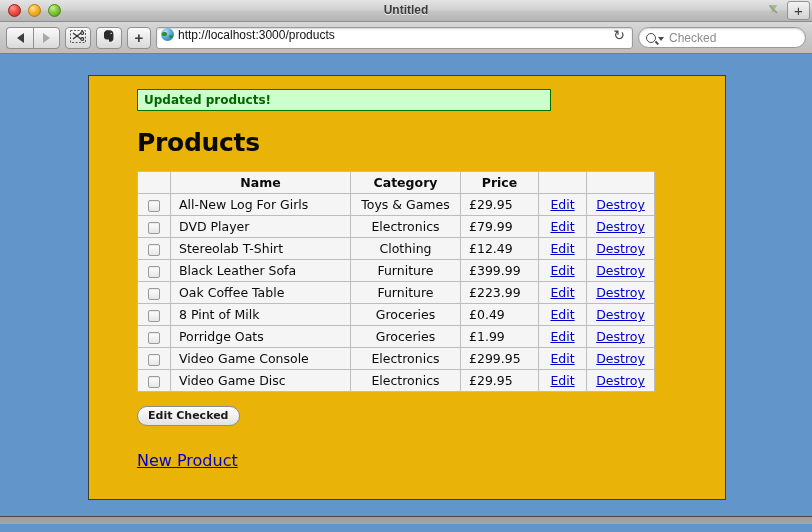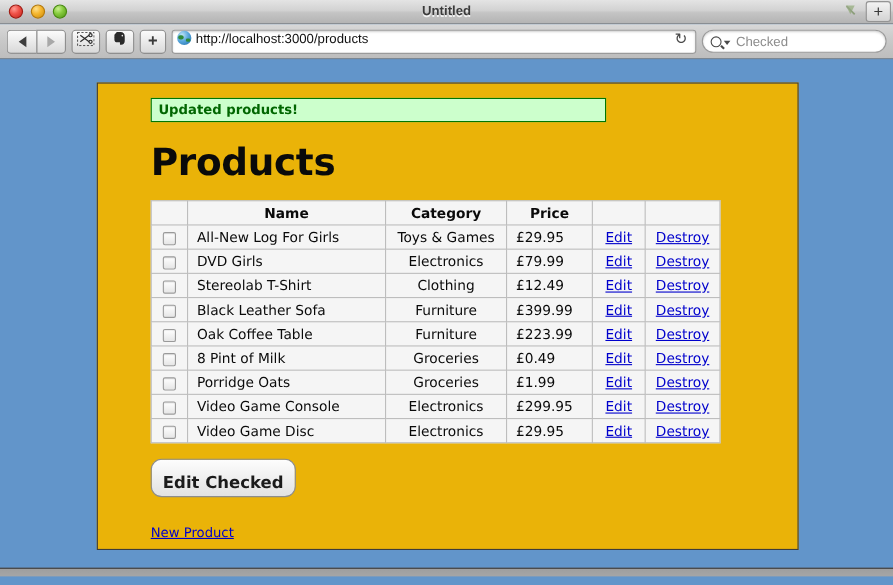--- a/index.html
+++ b/index.html
@@ -269,21 +269,21 @@
     box-sizing: border-box;
     padding: 3px 6px;
     font-size: 12px;
     font-weight: bold;
     color: #006600;
     font-family: "DejaVu Sans", sans-serif;
   }
 
   h1.page-title {
     margin: 17px 0 14px 0;
-    font-size: 34px;
+    font-size: 25px;
     font-weight: bold;
     color: #0a0a0a;
     letter-spacing: -0.3px;
     font-family: "DejaVu Sans", sans-serif;
   }
 
   table.products {
     border-collapse: collapse;
     font-size: 12.5px;
     font-family: "DejaVu Sans", sans-serif;
@@ -324,35 +324,35 @@
 
   a.rowlink {
     color: #0000cc;
     text-decoration: underline;
     font-size: 12.5px;
   }
 
   .edit-checked {
     margin-top: 14px;
     display: inline-block;
-    font-size: 15px;
+    font-size: 11px;
     font-weight: bold;
     font-family: "DejaVu Sans", sans-serif;
     color: #1b1b1b;
     background: linear-gradient(to bottom, #fdfdfd, #e2e2e2);
     border: 1px solid #8d8d8d;
     border-radius: 10px;
-    padding: 12px 10px 3px 10px;
+    padding: 2px 10px 3px 10px;
     line-height: 1.2;
   }
 
   a.new-product {
     display: inline-block;
     margin-top: 25px;
-    font-size: 12px;
+    font-size: 16px;
     color: #0000cc;
     text-decoration: underline;
     font-family: "DejaVu Sans", sans-serif;
   }
 </style>
 </head>
 <body>
 
 <div class="window">
 
@@ -450,21 +450,21 @@
               <tr>
                 <td class="c-check"><input type="checkbox" class="row-check" style=""></td>
                 <td class="c-name">All-New Log For Girls</td>
                 <td class="c-cat">Toys &amp; Games</td>
                 <td class="c-price">£29.95</td>
                 <td class="c-act"><a class="rowlink" href="#">Edit</a></td>
                 <td class="c-act2"><a class="rowlink" href="#">Destroy</a></td>
               </tr>
               <tr>
                 <td class="c-check"><input type="checkbox" class="row-check" style=""></td>
-                <td class="c-name">DVD Girls</td>
+                <td class="c-name">DVD Player</td>
                 <td class="c-cat">Electronics</td>
                 <td class="c-price">£79.99</td>
                 <td class="c-act"><a class="rowlink" href="#">Edit</a></td>
                 <td class="c-act2"><a class="rowlink" href="#">Destroy</a></td>
               </tr>
               <tr>
                 <td class="c-check"><input type="checkbox" class="row-check" style=""></td>
                 <td class="c-name">Stereolab T-Shirt</td>
                 <td class="c-cat">Clothing</td>
                 <td class="c-price">£12.49</td>

